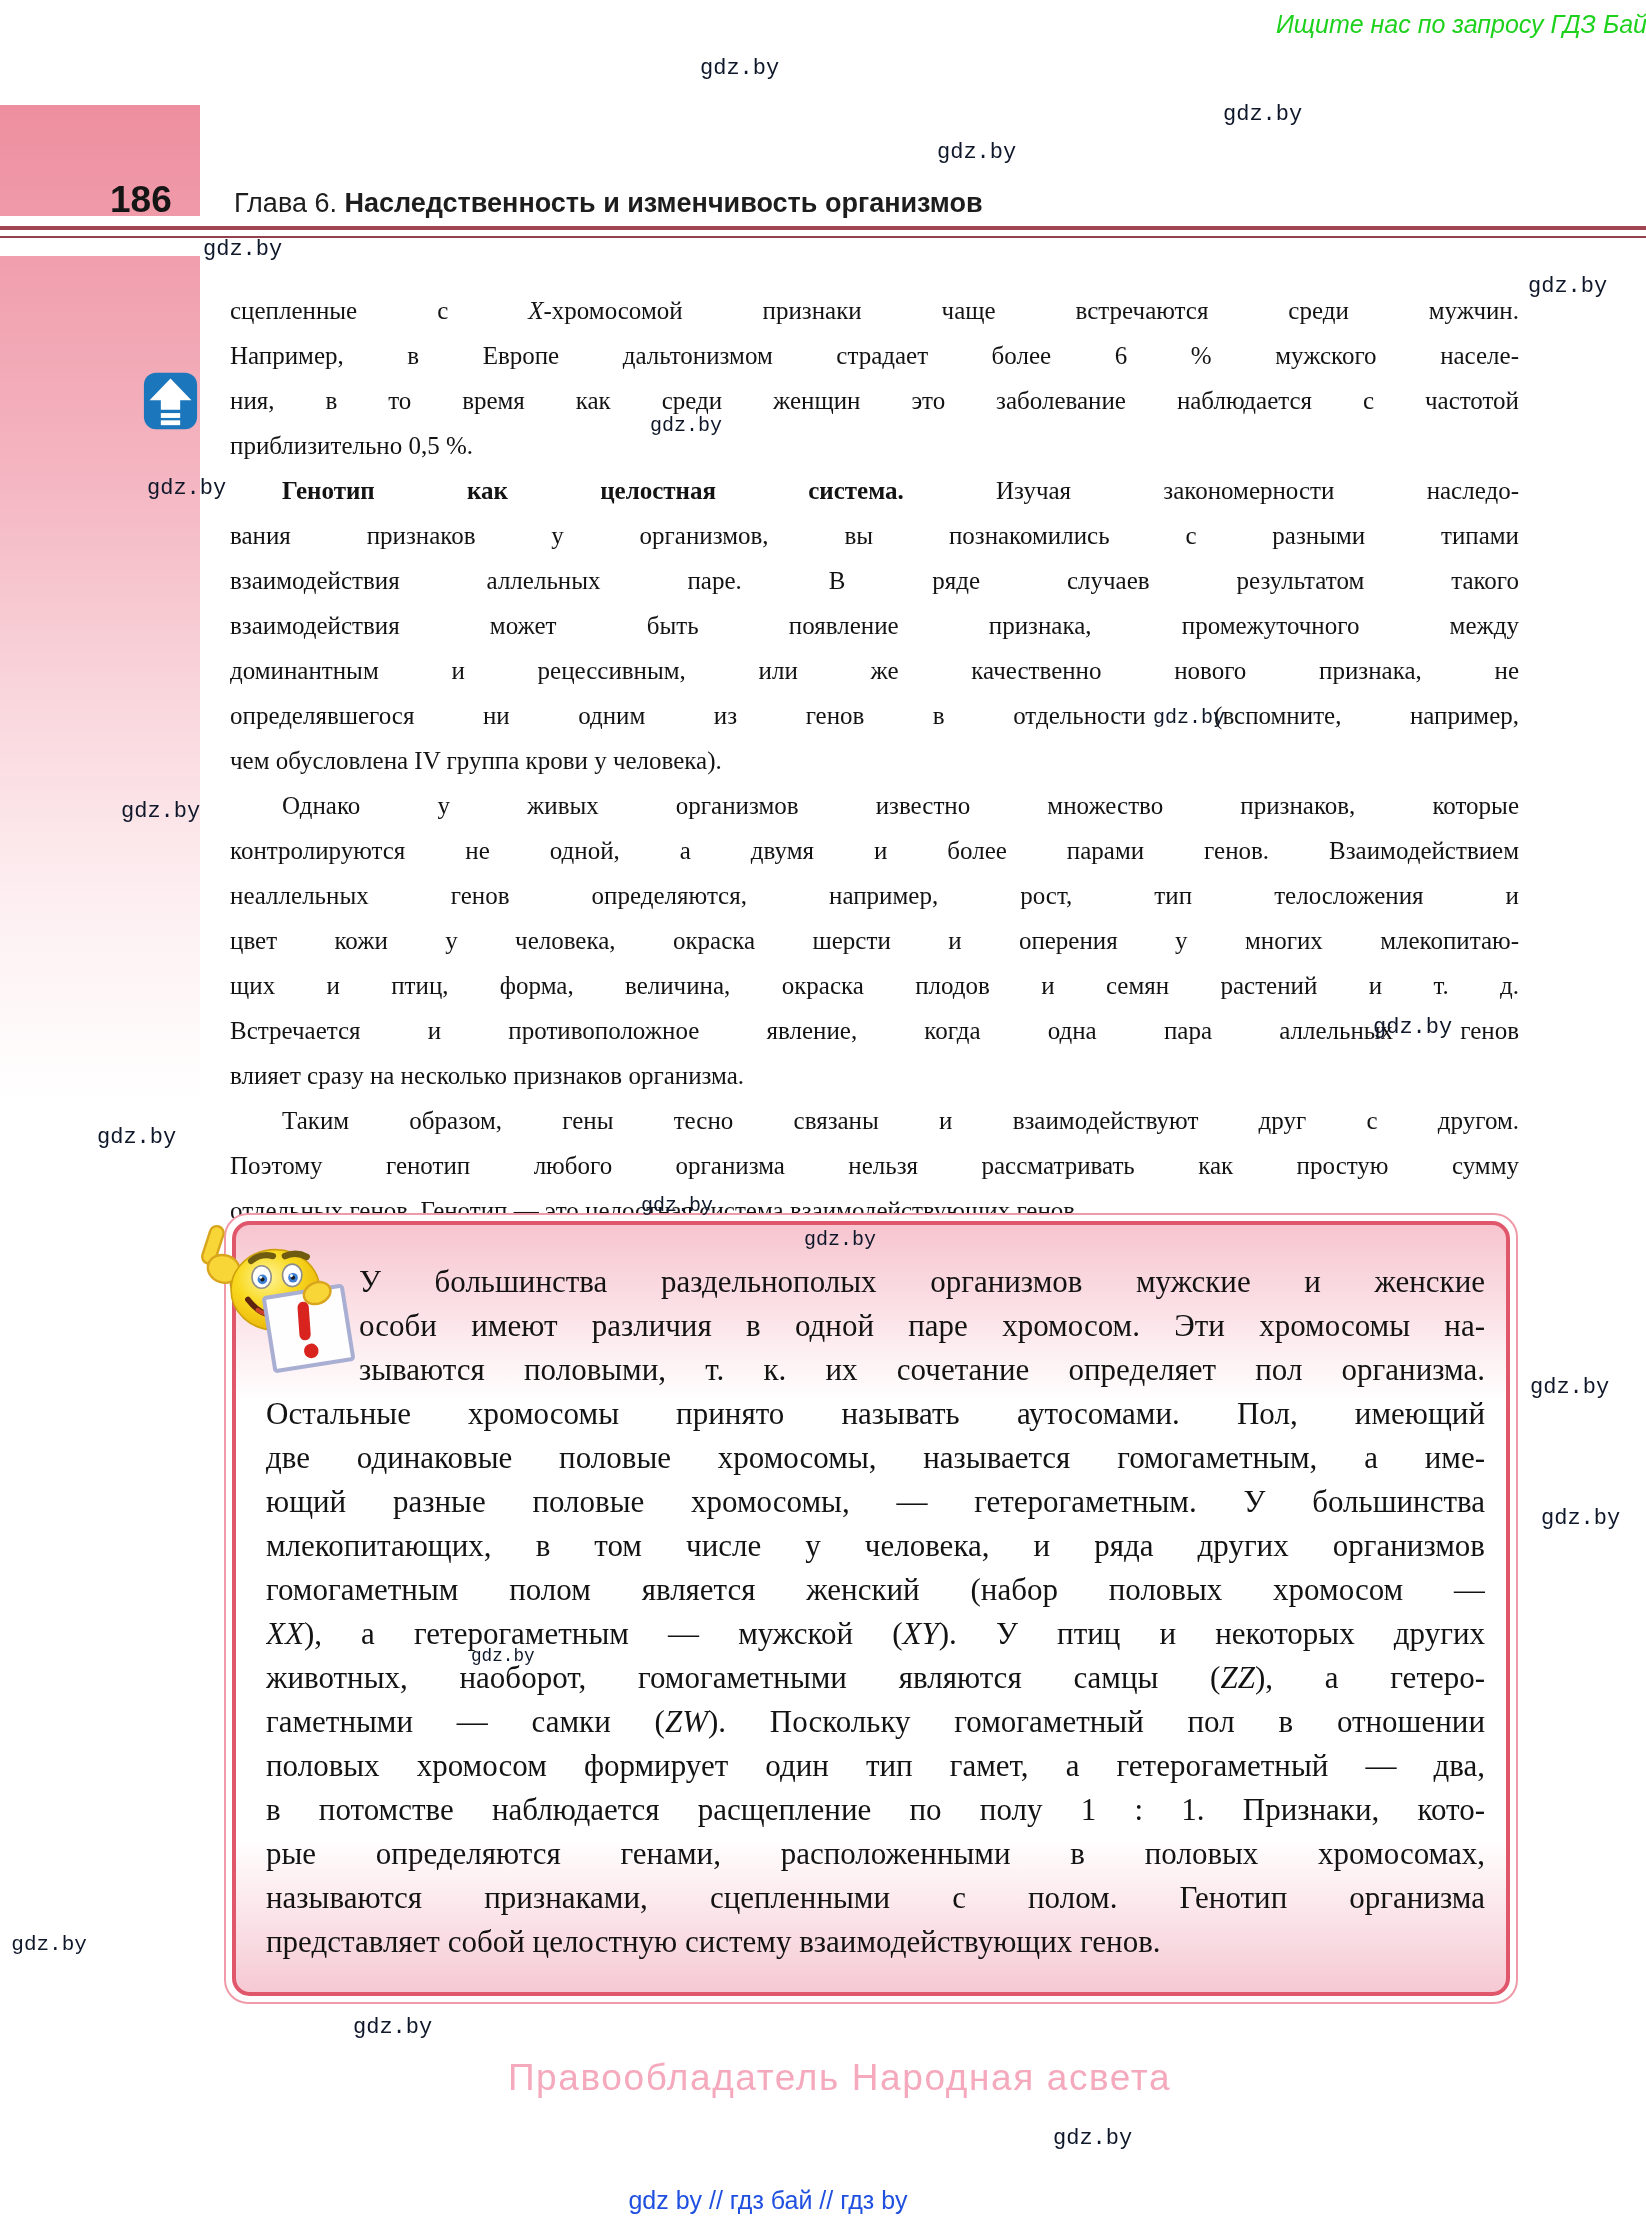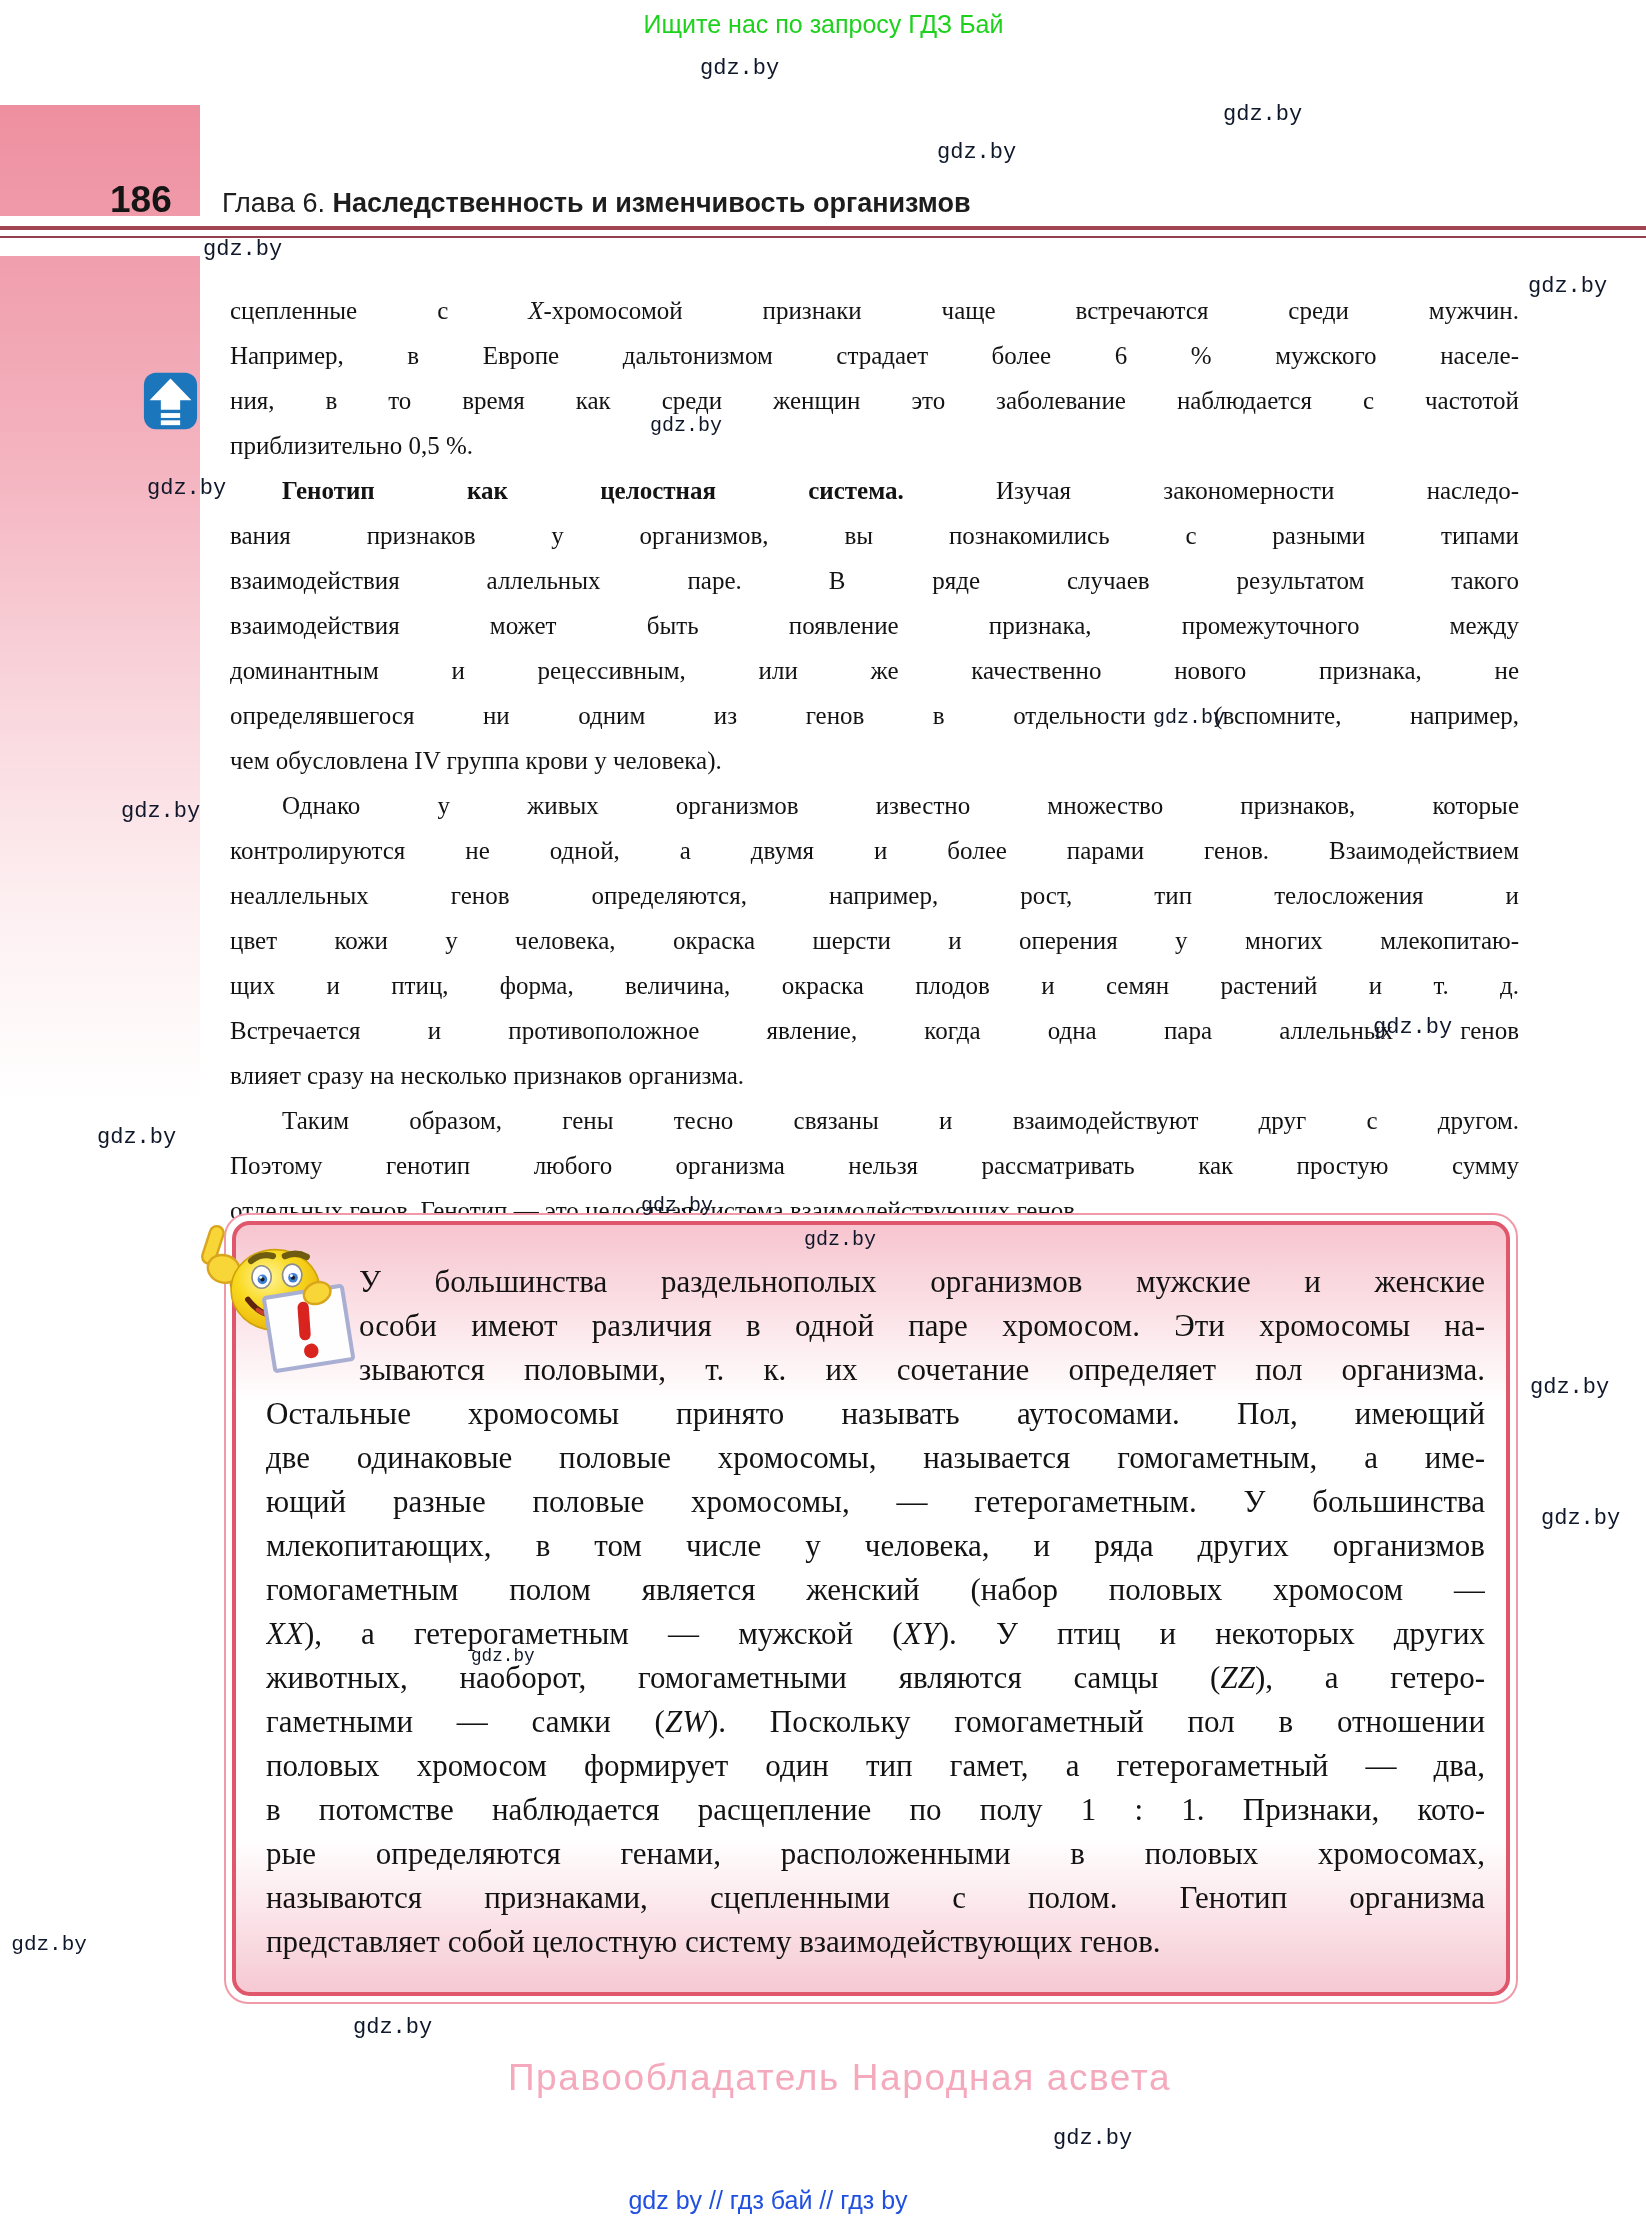--- a/index.html
+++ b/index.html
@@ -5,26 +5,26 @@
   html,body{margin:0;padding:0;background:#777;}
   .page{position:relative;width:1647px;height:2216px;background:#ffffff;overflow:hidden;
         font-family:"Liberation Sans",sans-serif;}
   
   .sidebar{position:absolute;left:0;top:105px;width:200px;height:999px;
      background:linear-gradient(180deg,#ee8f9f 0%,#f09dac 14%,#f4b4c0 36%,#f9d7dd 60%,#fdeff1 80%,#ffffff 100%);}
   .band{position:absolute;left:0;top:216px;width:1647px;height:40px;background:#ffffff;}
   .rule1{position:absolute;left:0;top:226px;width:1647px;height:4px;background:#a04551;}
   .rule2{position:absolute;left:0;top:236px;width:1647px;height:2.4px;background:#93424d;}
   
-  .green{position:absolute;left:0;top:9.7px;width:1647px;text-align:center;
-     font-size:25px;color:#1dd11d;}
+  .green{position:absolute;left:0;top:9.7px;width:1647px;text-align:right;
+     font-size:25px;color:#1dd11d;font-style:italic;}
   
   .pagenum{position:absolute;left:110px;top:179px;width:90px;font-size:37px;font-weight:700;color:#151515;}
   .chapter{position:absolute;left:222px;top:188px;font-size:27px;color:#1d1d1d;white-space:nowrap;}
-  .chapter .pref{font-weight:400;}
+  .chapter .pref{font-weight:400;margin-left:12px;}
   .chapter .ttl{font-weight:700;}
   
   .body{position:absolute;left:230px;top:252px;width:1289px;
      font-family:"Liberation Serif",serif;font-size:25px;line-height:45px;color:#131313;margin-top:36px;}
   .ln{text-align:justify;text-align-last:justify;height:45px;overflow:hidden;}
   .ln-end{text-align-last:left;}
   .para.indent .ln:first-child{text-indent:52px;}
   .s-i{font-style:italic;}
   .s-bi{font-weight:700;}
   

